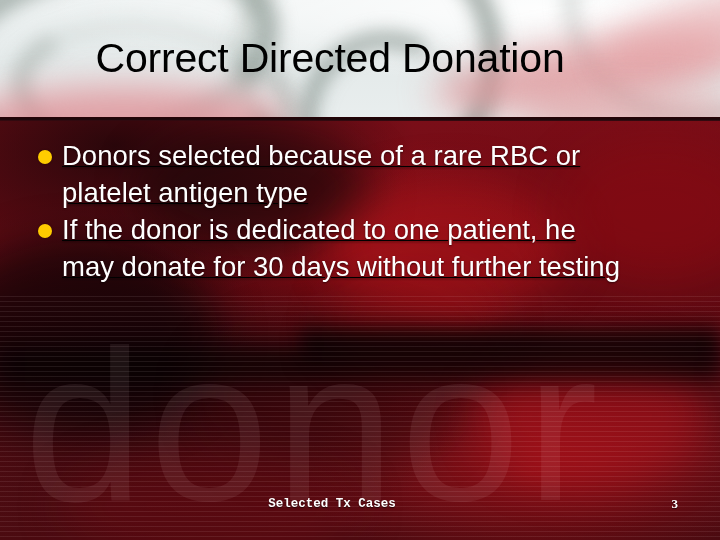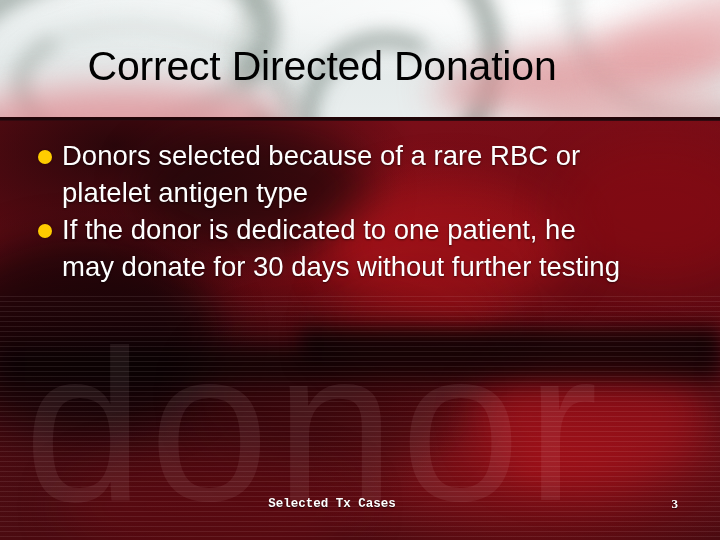--- a/index.html
+++ b/index.html
@@ -93,28 +93,29 @@
   }
   
   #sep {
     position: absolute;
     left: 0; top: 117px; width: 720px; height: 4px;
     background: linear-gradient(180deg, #2a0206 0%, #17080a 55%, #3b0a11 100%);
   }
 
   #title {
     position: absolute;
-    left: 0; top: 40px;
+    left: 0; top: 32px;
     width: 644px;
     text-align: center;
     font-size: 41px;
     line-height: 52px;
     color: #000;
     letter-spacing: -0.2px;
     white-space: nowrap;
+    padding-left: 8px;
   }
 
   
   #body {
     position: absolute;
     left: 0; top: 121px;
     width: 720px; height: 419px;
     overflow: hidden;
     background:
       radial-gradient(58% 52% at 16% 6%,  rgba(12,4,6,0.72) 0%, rgba(12,4,6,0) 72%),
@@ -175,20 +176,21 @@
     letter-spacing: 6px;
     white-space: nowrap;
     user-select: none;
   }
 
   
   #bullets {
     position: absolute;
     left: 0; top: 121px;
     width: 656px;
+    text-decoration: underline;
   }
   .bullet-row {
     position: relative;
     padding: 0 30px 0 62px;
     margin: 0;
   }
   .bullet-row.first { margin-top: 16px; }
   .bullet-row.second { }
   .bullet-dot {
     position: absolute;

